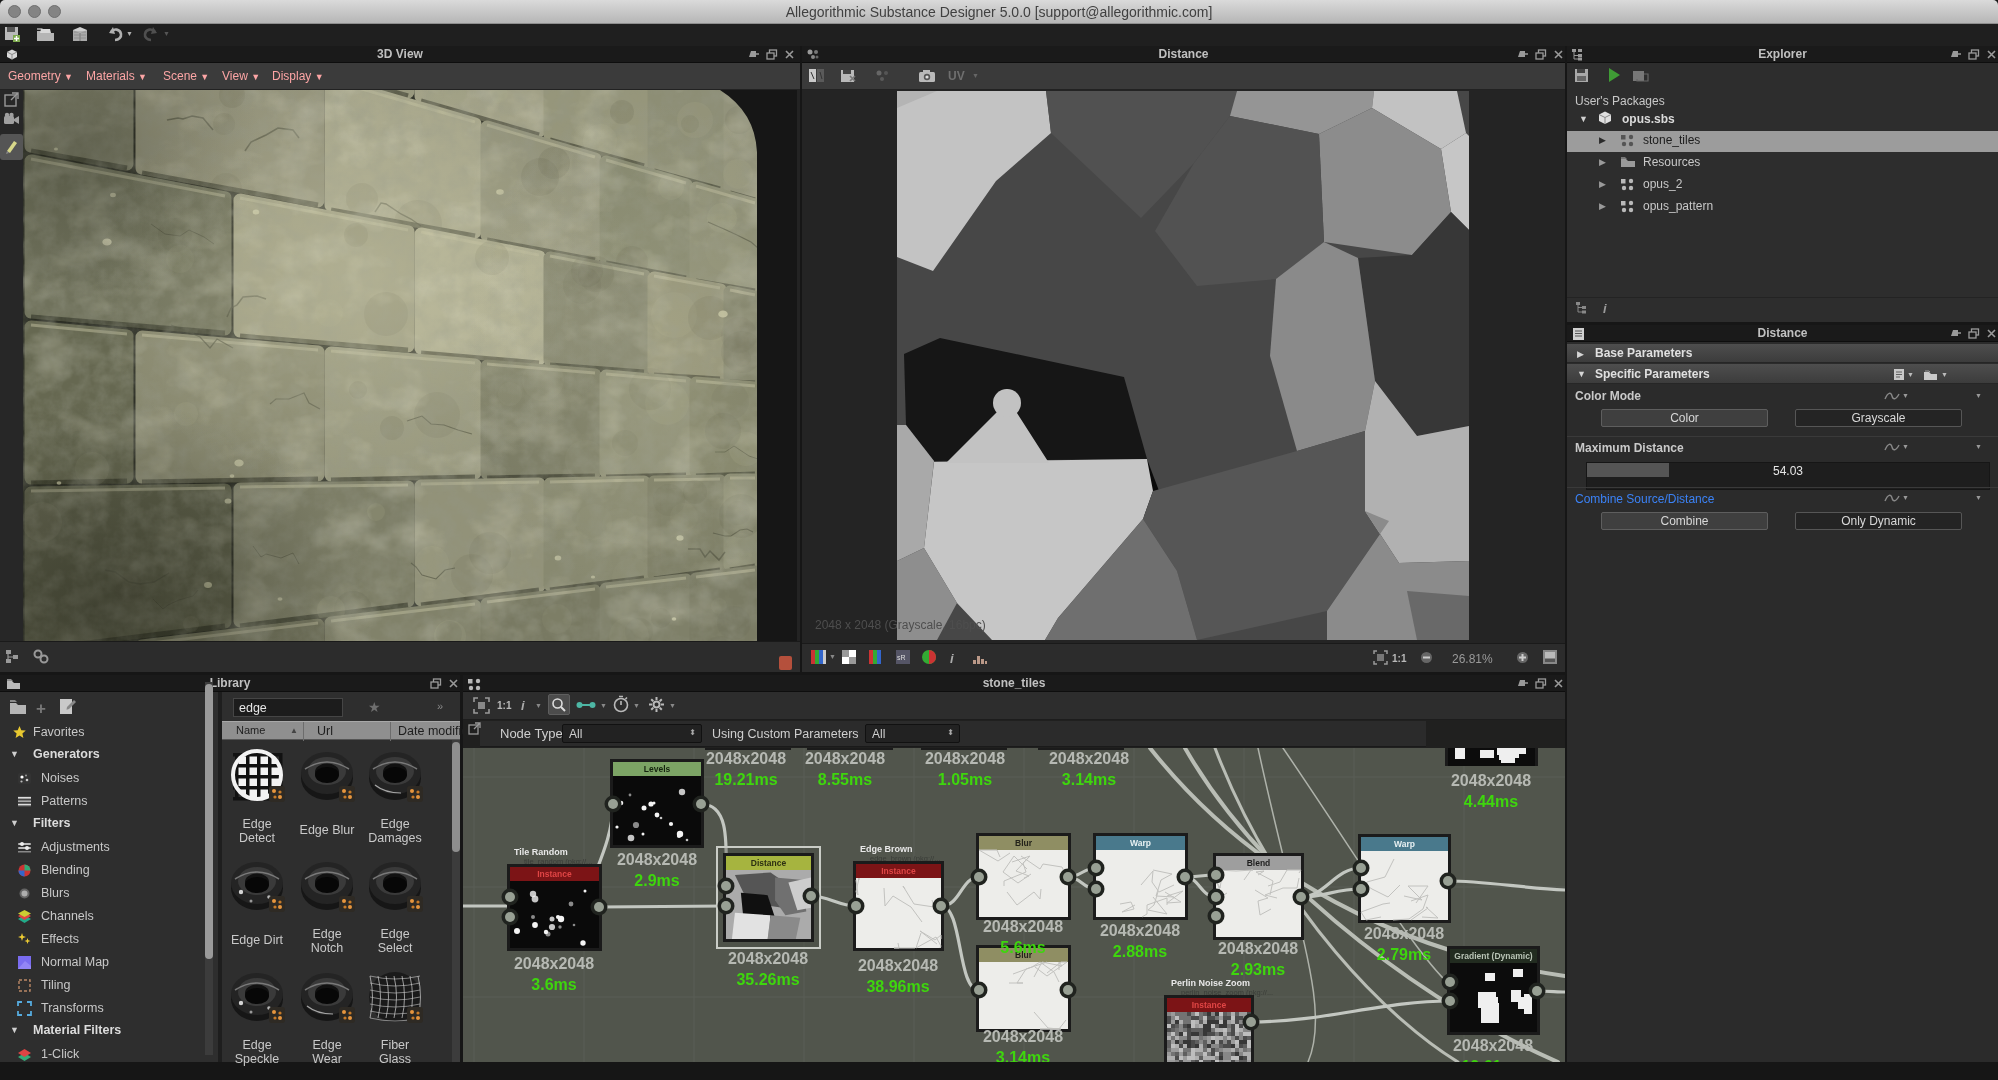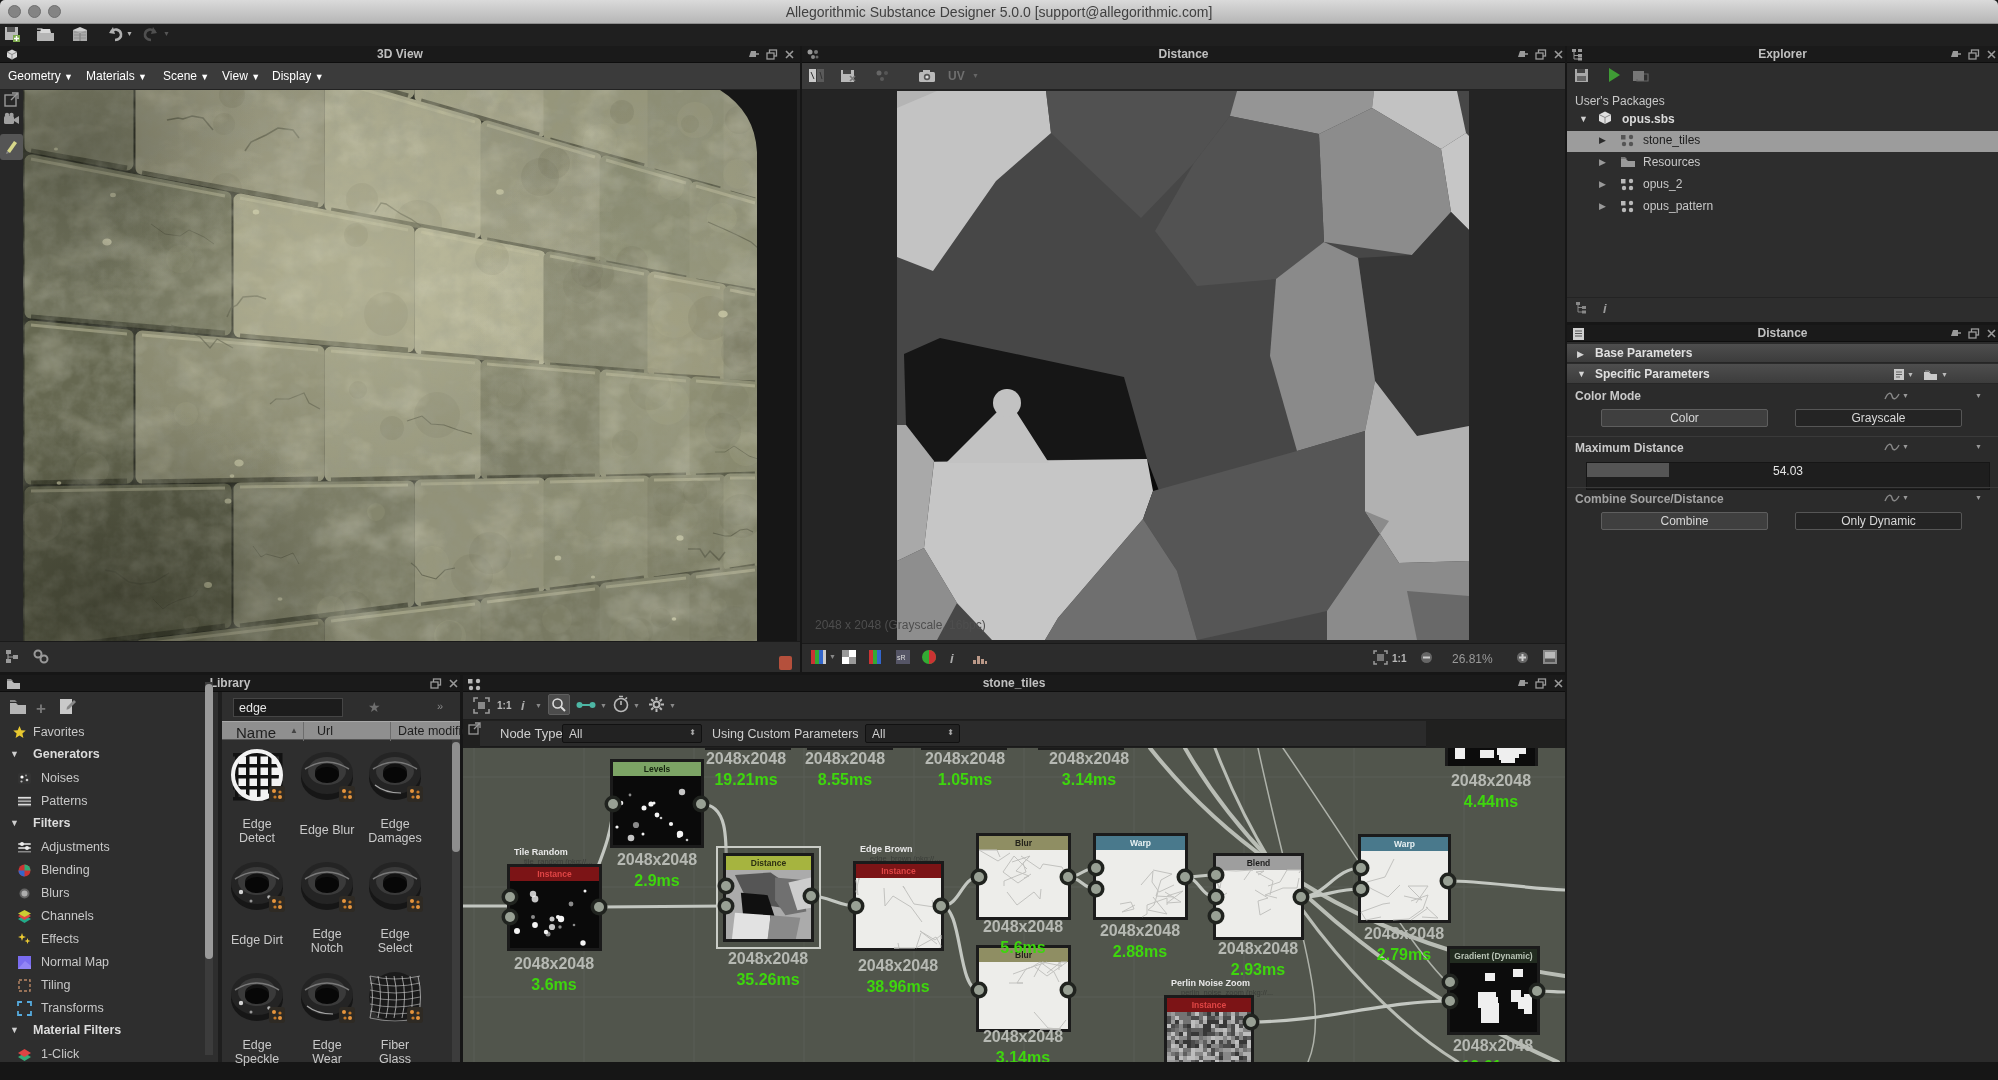--- a/index.html
+++ b/index.html
@@ -20,21 +20,21 @@
   <div class="abs" style="left:48px;top:5px;width:13px;height:13px;border-radius:50%;background:#848484;border:1px solid #6f6f6f;"></div>
   <div class="abs" style="left:0;top:4px;width:100%;text-align:center;font-size:14px;color:#404040;">Allegorithmic Substance Designer 5.0.0 [support@allegorithmic.com]</div>
 </div>
 
 <div class="abs" style="left:0;top:24px;width:1998px;height:22px;background:#1f1f1f;" id="maintb"></div>
 
 <div class="panel" style="left:0;top:46px;width:800px;height:626px;background:#232323;" id="view3d">
   <div class="hdr">
       <div class="t">3D View</div>
     </div>
-  <div class="abs" style="left:0;top:17px;width:800px;height:27px;background:#3b3b3b;border-bottom:1px solid #222;color:#ffffff;font-size:12px;padding-left:33px;" id="menu3d">
+  <div class="abs" style="left:0;top:17px;width:800px;height:27px;background:#3b3b3b;border-bottom:1px solid #222;color:#fca5a5;font-size:12px;padding-left:33px;" id="menu3d">
     <span style="position:absolute;left:8px;top:6px;">Geometry <span style="font-size:9px;">▼</span></span>
     <span style="position:absolute;left:86px;top:6px;">Materials <span style="font-size:9px;">▼</span></span>
     <span style="position:absolute;left:163px;top:6px;">Scene <span style="font-size:9px;">▼</span></span>
     <span style="position:absolute;left:222px;top:6px;">View <span style="font-size:9px;">▼</span></span>
     <span style="position:absolute;left:272px;top:6px;">Display <span style="font-size:9px;">▼</span></span>
   </div>
   <div class="abs" style="left:0;top:44px;width:23px;height:551px;background:#272727;" id="side3d"></div>
   <div class="abs" style="left:23px;top:44px;width:774px;height:551px;background:#161616;overflow:hidden;" id="viewport3d">
       <svg width="774" height="551" viewBox="0 0 774 551" style="position:absolute;left:0;top:0;">
 <defs>
@@ -392,21 +392,21 @@
   <div class="abs" style="left:8px;top:64px;color:#c9c9c9;font-size:12px;font-weight:bold;">Color Mode</div>
   <div class="abs" style="left:34px;top:84px;width:167px;height:18px;background:#3f3f3f;border:1px solid #5e5e5e;border-radius:2px;text-align:center;color:#d8d8d8;font-size:12px;line-height:16px;">Color</div>
   <div class="abs" style="left:228px;top:84px;width:167px;height:18px;background:#242424;border:1px solid #565656;border-radius:2px;text-align:center;color:#d8d8d8;font-size:12px;line-height:16px;">Grayscale</div>
   <div class="abs" style="left:0;top:111px;width:431px;height:1px;background:#3a3a3a;"></div>
   <div class="abs" style="left:8px;top:116px;color:#c9c9c9;font-size:12px;font-weight:bold;">Maximum Distance</div>
   <div class="abs" style="left:19px;top:137px;width:404px;height:28px;background:#1e1e1e;border:1px solid #161616;">
     <div class="abs" style="left:0;top:0;width:82px;height:14px;background:#555555;"></div>
     <div class="abs" style="left:0;top:1px;width:100%;text-align:center;color:#e6e6e6;font-size:12px;">54.03</div>
   </div>
   <div class="abs" style="left:0;top:162px;width:431px;height:1px;background:#3a3a3a;"></div>
-  <div class="abs" style="left:8px;top:167px;color:#a3a3a3;font-size:12px;font-weight:bold;">Combine Source/Distance</div>
+  <div class="abs" style="left:8px;top:167px;color:#3b82f6;font-size:12px;font-weight:normal;">Combine Source/Distance</div>
   <div class="abs" style="left:34px;top:187px;width:167px;height:18px;background:#3f3f3f;border:1px solid #5e5e5e;border-radius:2px;text-align:center;color:#d8d8d8;font-size:12px;line-height:16px;">Combine</div>
   <div class="abs" style="left:228px;top:187px;width:167px;height:18px;background:#242424;border:1px solid #565656;border-radius:2px;text-align:center;color:#d8d8d8;font-size:12px;line-height:16px;">Only Dynamic</div>
 </div>
 
 <div class="panel" style="left:0;top:675px;width:460px;height:387px;background:#2e2e2e;" id="library">
   <div class="hdr">
       <div class="t">Library</div>
     </div>
   <div class="abs" style="left:0;top:17px;width:222px;height:30px;" id="libtool">
       <svg class="abs" style="left:8px;top:5px" width="20" height="20" viewBox="0 0 20 20">
@@ -495,21 +495,21 @@
       <span class="abs" style="left:41px;top:325px;color:#c8c8c8;font-size:12.5px;">1-Click</span>
       <div class="abs" style="left:205px;top:-40px;width:8px;height:373px;background:#3c3c3c;"></div>
       <div class="abs" style="left:205px;top:-38px;width:8px;height:275px;background:#9a9a9a;border-radius:4px;"></div>
     </div>
   <div class="abs" style="left:218px;top:17px;width:4px;height:370px;background:#1e1e1e;"></div>
     <div class="abs" style="left:222px;top:17px;width:238px;height:370px;background:#2e2e2e;" id="libgrid">
       <div class="abs" style="left:11px;top:6px;width:110px;height:19px;background:#1c1c1c;border:1px solid #454545;color:#e6e6e6;font-size:12.5px;padding:2px 5px;">edge</div>
       <span class="abs" style="left:146px;top:7px;color:#6e6e6e;font-size:14px;">★</span>
       <span class="abs" style="left:215px;top:8px;color:#888;font-size:11px;letter-spacing:-2px;">»</span>
       <div class="abs" style="left:0px;top:29px;width:238px;height:19px;background:#8f8f8f;border-top:1px solid #a8a8a8;border-bottom:1px solid #555;">
-        <span class="abs" style="left:14px;top:2px;color:#1d1d1d;font-size:15px;white-space:nowrap;">Name</span>
+        <span class="abs" style="left:14px;top:2px;color:#1d1d1d;font-size:11px;white-space:nowrap;">Name</span>
         <span class="abs" style="left:68px;top:4px;color:#444;font-size:8px;">▲</span>
         <div class="abs" style="left:81px;top:0;width:1px;height:19px;background:#6c6c6c;"></div>
         <span class="abs" style="left:95px;top:2px;color:#1d1d1d;font-size:12.5px;">Url</span>
         <div class="abs" style="left:168px;top:0;width:1px;height:19px;background:#6c6c6c;"></div>
         <span class="abs" style="left:176px;top:2px;color:#1d1d1d;font-size:12.5px;white-space:nowrap;">Date modified</span>
       </div>
       <svg class="abs" style="left:7px;top:57px" width="56" height="54" viewBox="0 0 56 54">
         <circle cx="28" cy="26" r="24" fill="#f2f2f2"></circle>
         <rect x="6" y="4" width="3.5" height="44" fill="#111"></rect>
         <rect x="4" y="4" width="48" height="3.5" fill="#111"></rect>

